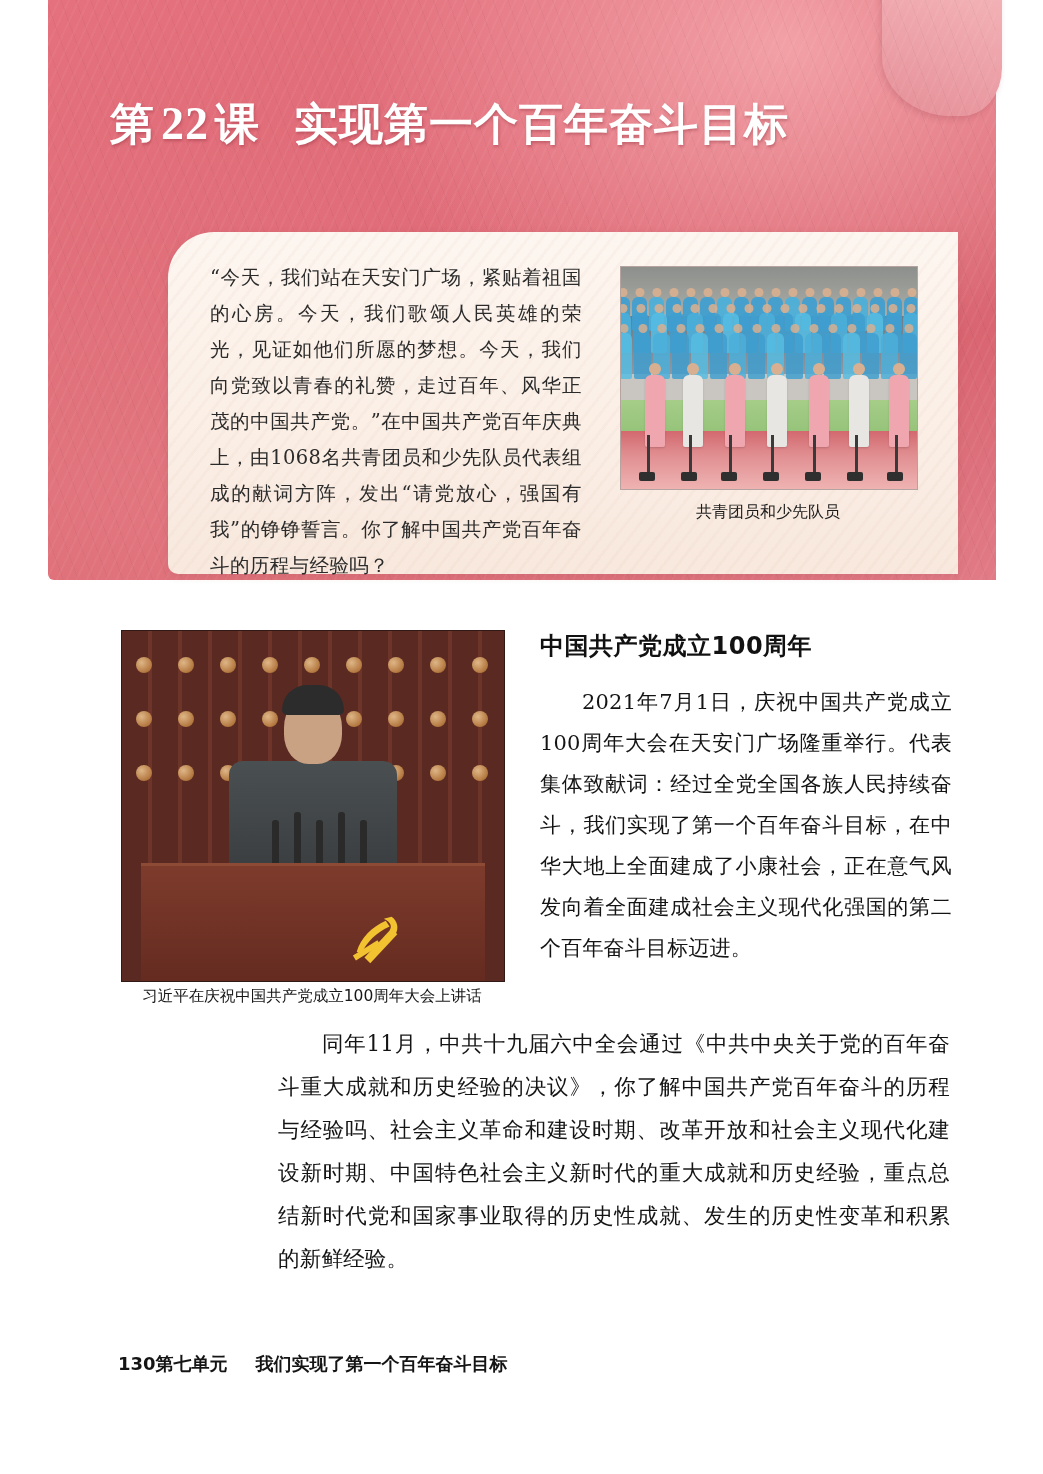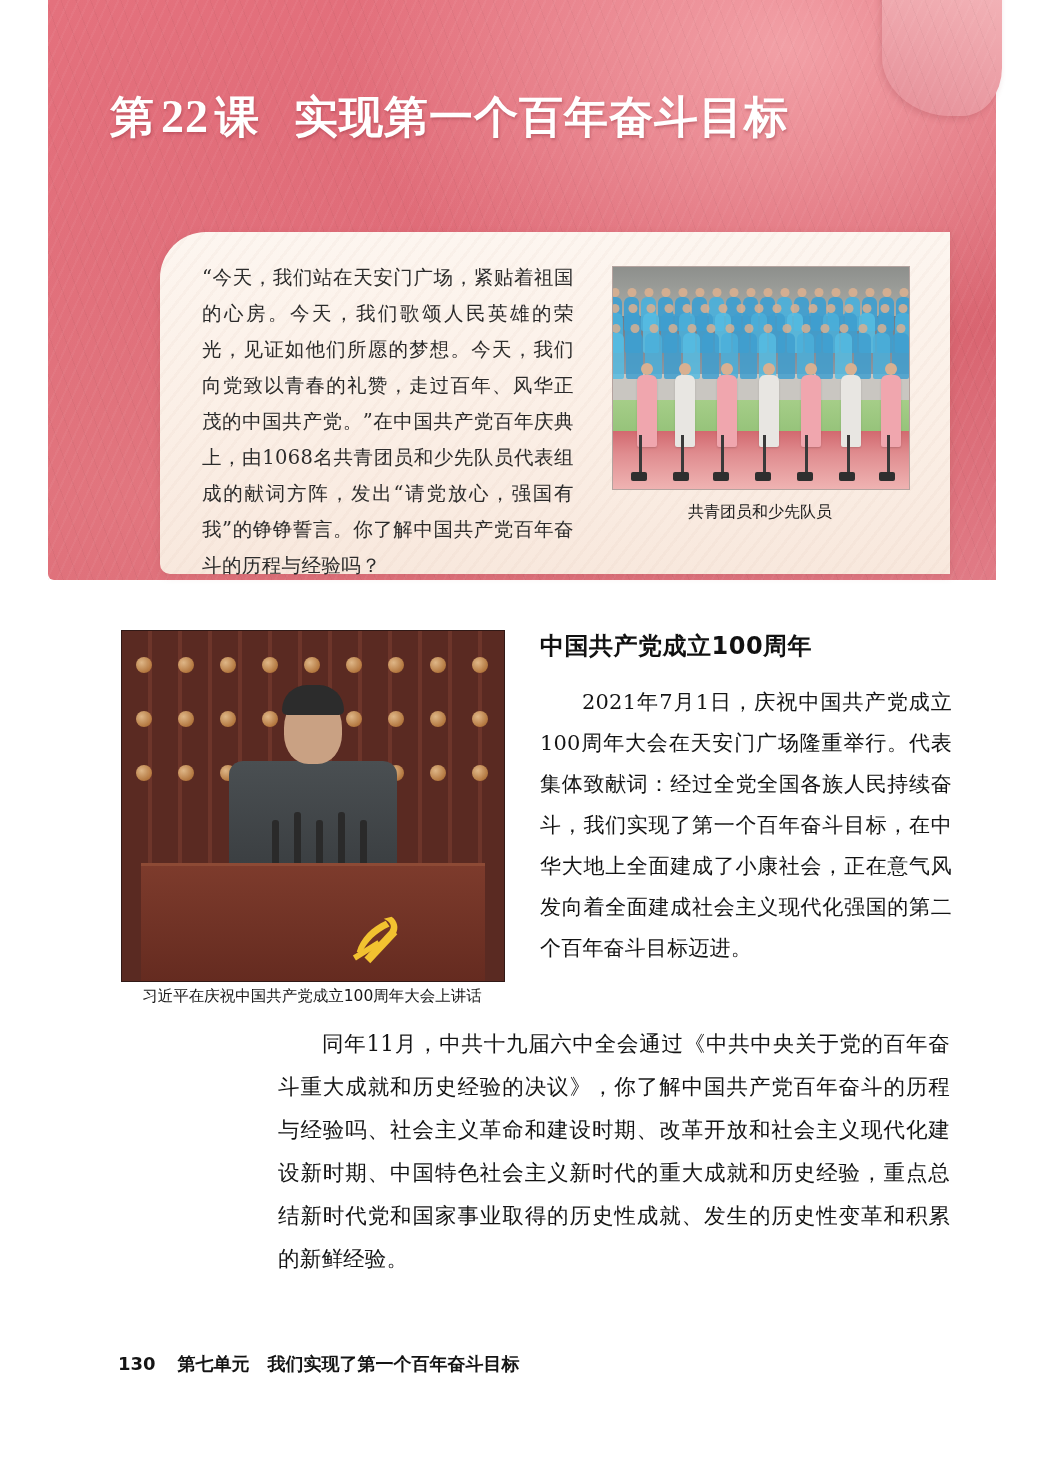--- a/index.html
+++ b/index.html
@@ -46,21 +46,21 @@
     height: 130px;
     background: linear-gradient(200deg, #f3b4b8 0%, #eca0a7 55%, #e58f98 100%);
     border-bottom-left-radius: 70px 60px;
     border-bottom-right-radius: 40px 48px;
     box-shadow: -2px 3px 6px rgba(120,40,50,0.18);
   }
 
   .chapter-title {
     position: absolute;
     left: 110px;
-    top: 88px;
+    top: 95px;
     width: 820px;
     color: #ffffff;
     font-family: "Liberation Serif", "DejaVu Serif", serif;
     font-weight: bold;
     font-size: 44px;
     letter-spacing: 1px;
     text-shadow: 1px 2px 3px rgba(130,35,45,0.35);
     white-space: nowrap;
   }
   .chapter-title .num {
@@ -68,21 +68,21 @@
     padding: 0 6px;
   }
   .chapter-title .gap {
     display: inline-block;
     width: 34px;
   }
 
   
   .intro-card {
     position: absolute;
-    left: 160px;
+    left: 168px;
     top: 232px;
     width: 790px;
     height: 342px;
     background:
       linear-gradient(180deg, #fdf6f0 0%, #fbefe6 55%, #f8e8dd 100%);
     border-top-left-radius: 46px;
     border-bottom-left-radius: 10px;
     box-shadow: 0 2px 8px rgba(150,70,70,0.18);
   }
   .intro-card::before {
@@ -197,22 +197,22 @@
     position: absolute;
     left: 118px;
     top: 1352px;
     font-family: "DejaVu Sans", sans-serif;
     font-size: 18px;
     font-weight: bold;
     color: #141414;
     display: flex;
     align-items: baseline;
   }
-  .footer .pg { margin-right: 22px; }
-  .footer .unit { margin-right: 18px; }
+  .footer .pg { }
+  .footer .unit { margin-right: 28px; }
 
   
   .ph1 { position: absolute; inset: 0; }
   .ph1 .sky {
     position: absolute; left: 0; top: 0; width: 100%; height: 27%;
     background: linear-gradient(180deg, #8d8f8c 0%, #a3a5a0 60%, #b3b0a8 100%);
   }
   .ph1 .stands {
     position: absolute; left: 0; top: 22%; width: 100%; height: 26%;
     background: linear-gradient(180deg, #6f7a86 0%, #8d97a1 100%);

